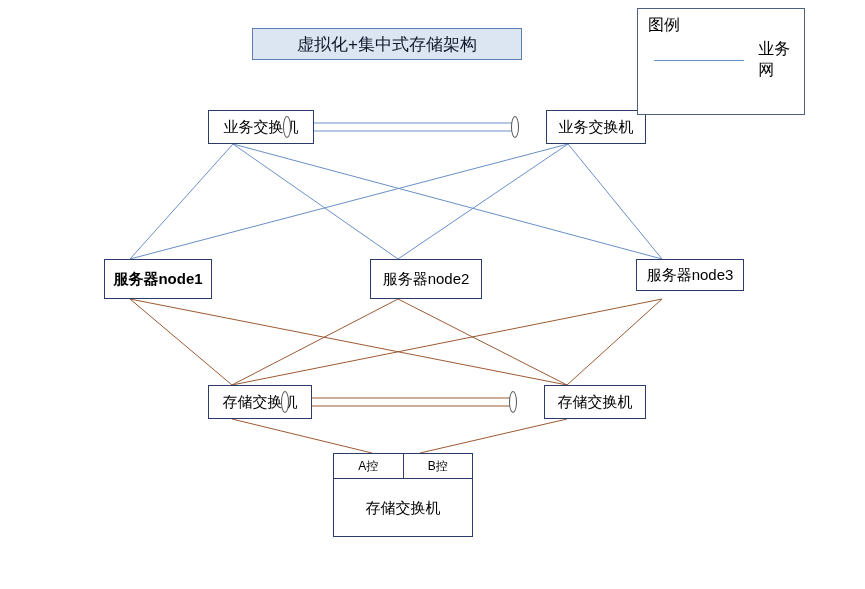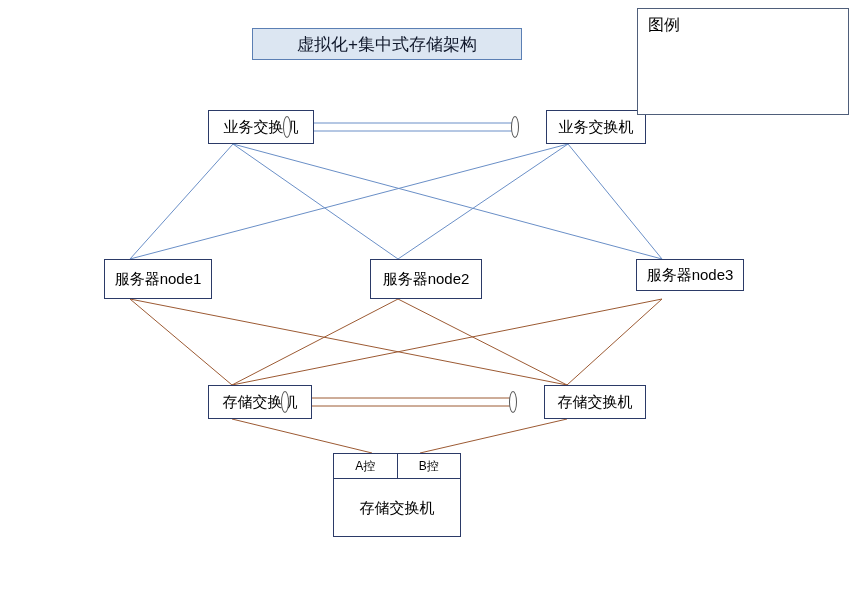--- a/index.html
+++ b/index.html
@@ -53,21 +53,21 @@
     align-items: center;
     justify-content: center;
     font-size: 17px;
     color: #0f172a;
     z-index: 3;
   }
   .legend {
     position: absolute;
     left: 637px;
     top: 8px;
-    width: 212px;
+    width: 168px;
     height: 107px;
     box-sizing: border-box;
     border: 1px solid #4f5e7a;
     background: #ffffff;
     z-index: 4;
     padding-left: 28px;
   }
   .legend-title {
     position: absolute;
     left: 10px;
@@ -93,21 +93,21 @@
   }
   .legend-label {
     font-size: 16px;
     color: #000000;
     margin-left: 14px;
   }
   .ctrl-box {
     position: absolute;
     left: 333px;
     top: 453px;
-    width: 128px;
+    width: 140px;
     height: 84px;
     box-sizing: border-box;
     border: 1px solid #2b3a67;
     background: #ffffff;
     z-index: 3;
   }
   .ctrl-top {
     display: flex;
     height: 24px;
     border-bottom: 1px solid #2b3a67;
@@ -167,29 +167,33 @@
       <line x1="284" y1="398" x2="516" y2="398" stroke="#9c5a33" stroke-width="1"></line>
       <line x1="284" y1="406" x2="516" y2="406" stroke="#9c5a33" stroke-width="1"></line>
     </svg>
 
   <div class="title-box">
     <span>虚拟化+集中式存储架构</span>
   </div>
 
   <div class="legend">
     <div class="legend-title">图例</div>
+    <div class="legend-row r0">
+      <div class="legend-swatch" style="border-top-color:#6a8fc7"></div>
+      <div class="legend-label">业务网</div>
+    </div>
   </div>
 
   <div class="node" style="left:180px;top:110px;width:106px;height:34px;">
     <span>业务交换机</span>
   </div>
   <div class="node" style="left:518px;top:110px;width:100px;height:34px;">
     <span>业务交换机</span>
   </div>
-  <div class="node" style="left:76px;top:259px;width:108px;height:40px;">
+  <div class="node" style="left:76px;top:259px;width:108px;height:40px;font-weight:bold;">
     <span>服务器node1</span>
   </div>
   <div class="node" style="left:342px;top:259px;width:112px;height:40px;">
     <span>服务器node2</span>
   </div>
   <div class="node" style="left:608px;top:259px;width:108px;height:32px;">
     <span>服务器node3</span>
   </div>
   <div class="node" style="left:180px;top:385px;width:104px;height:34px;">
     <span>存储交换机</span>

